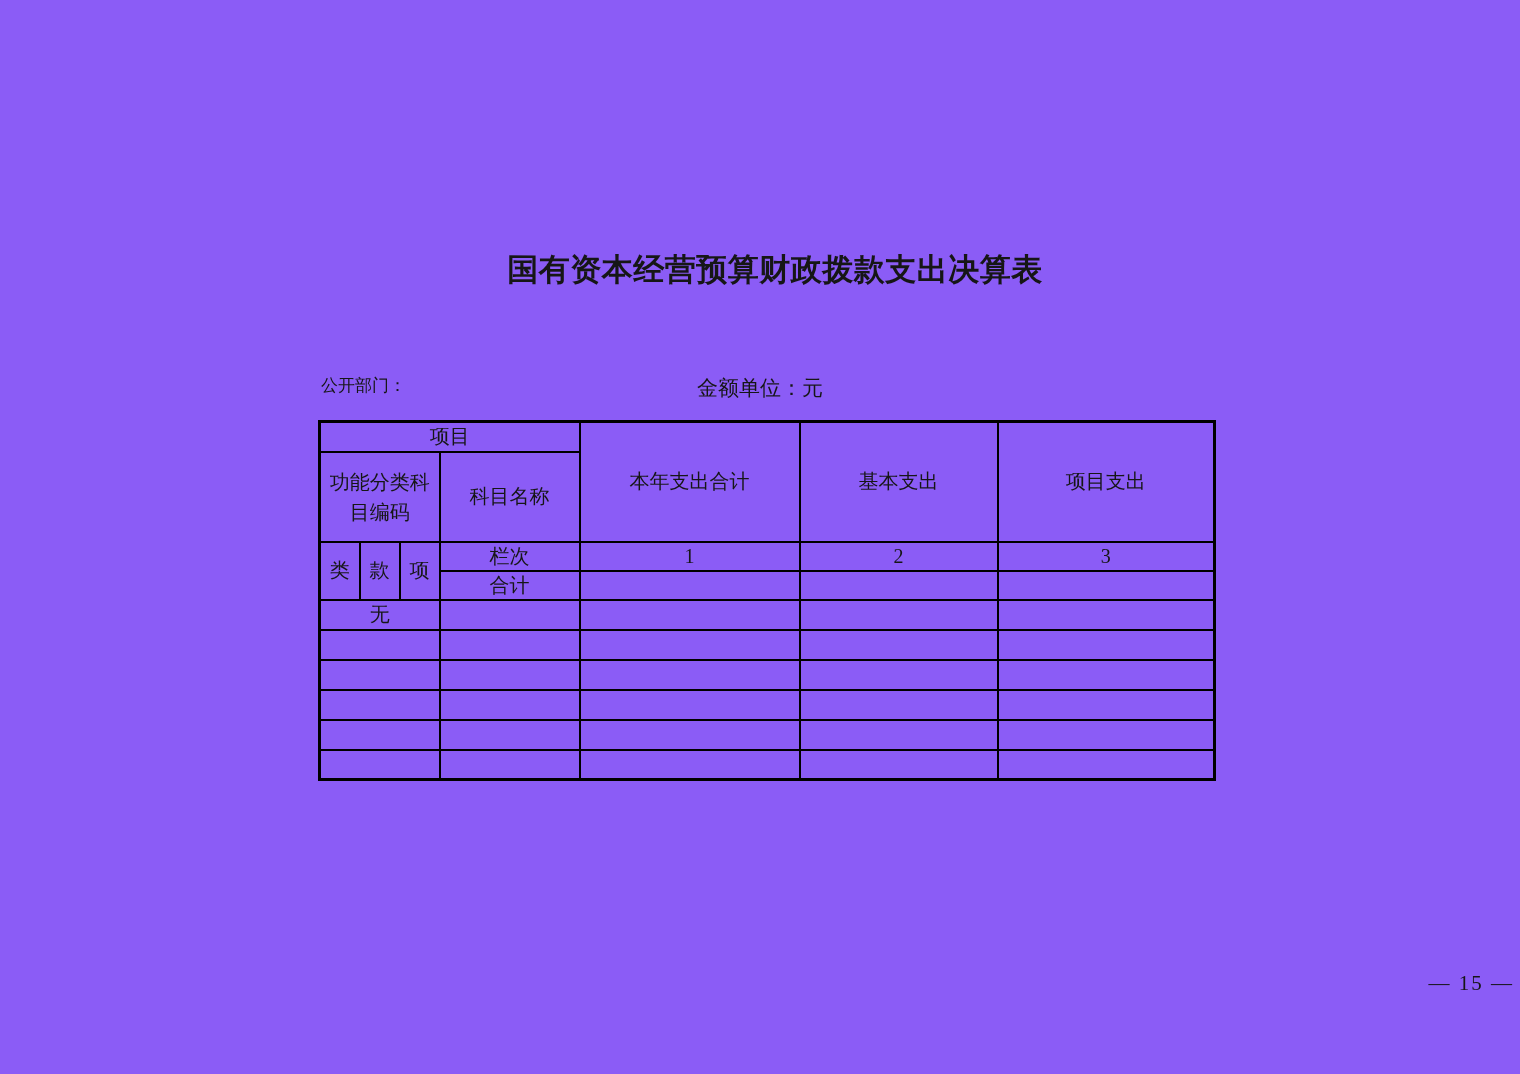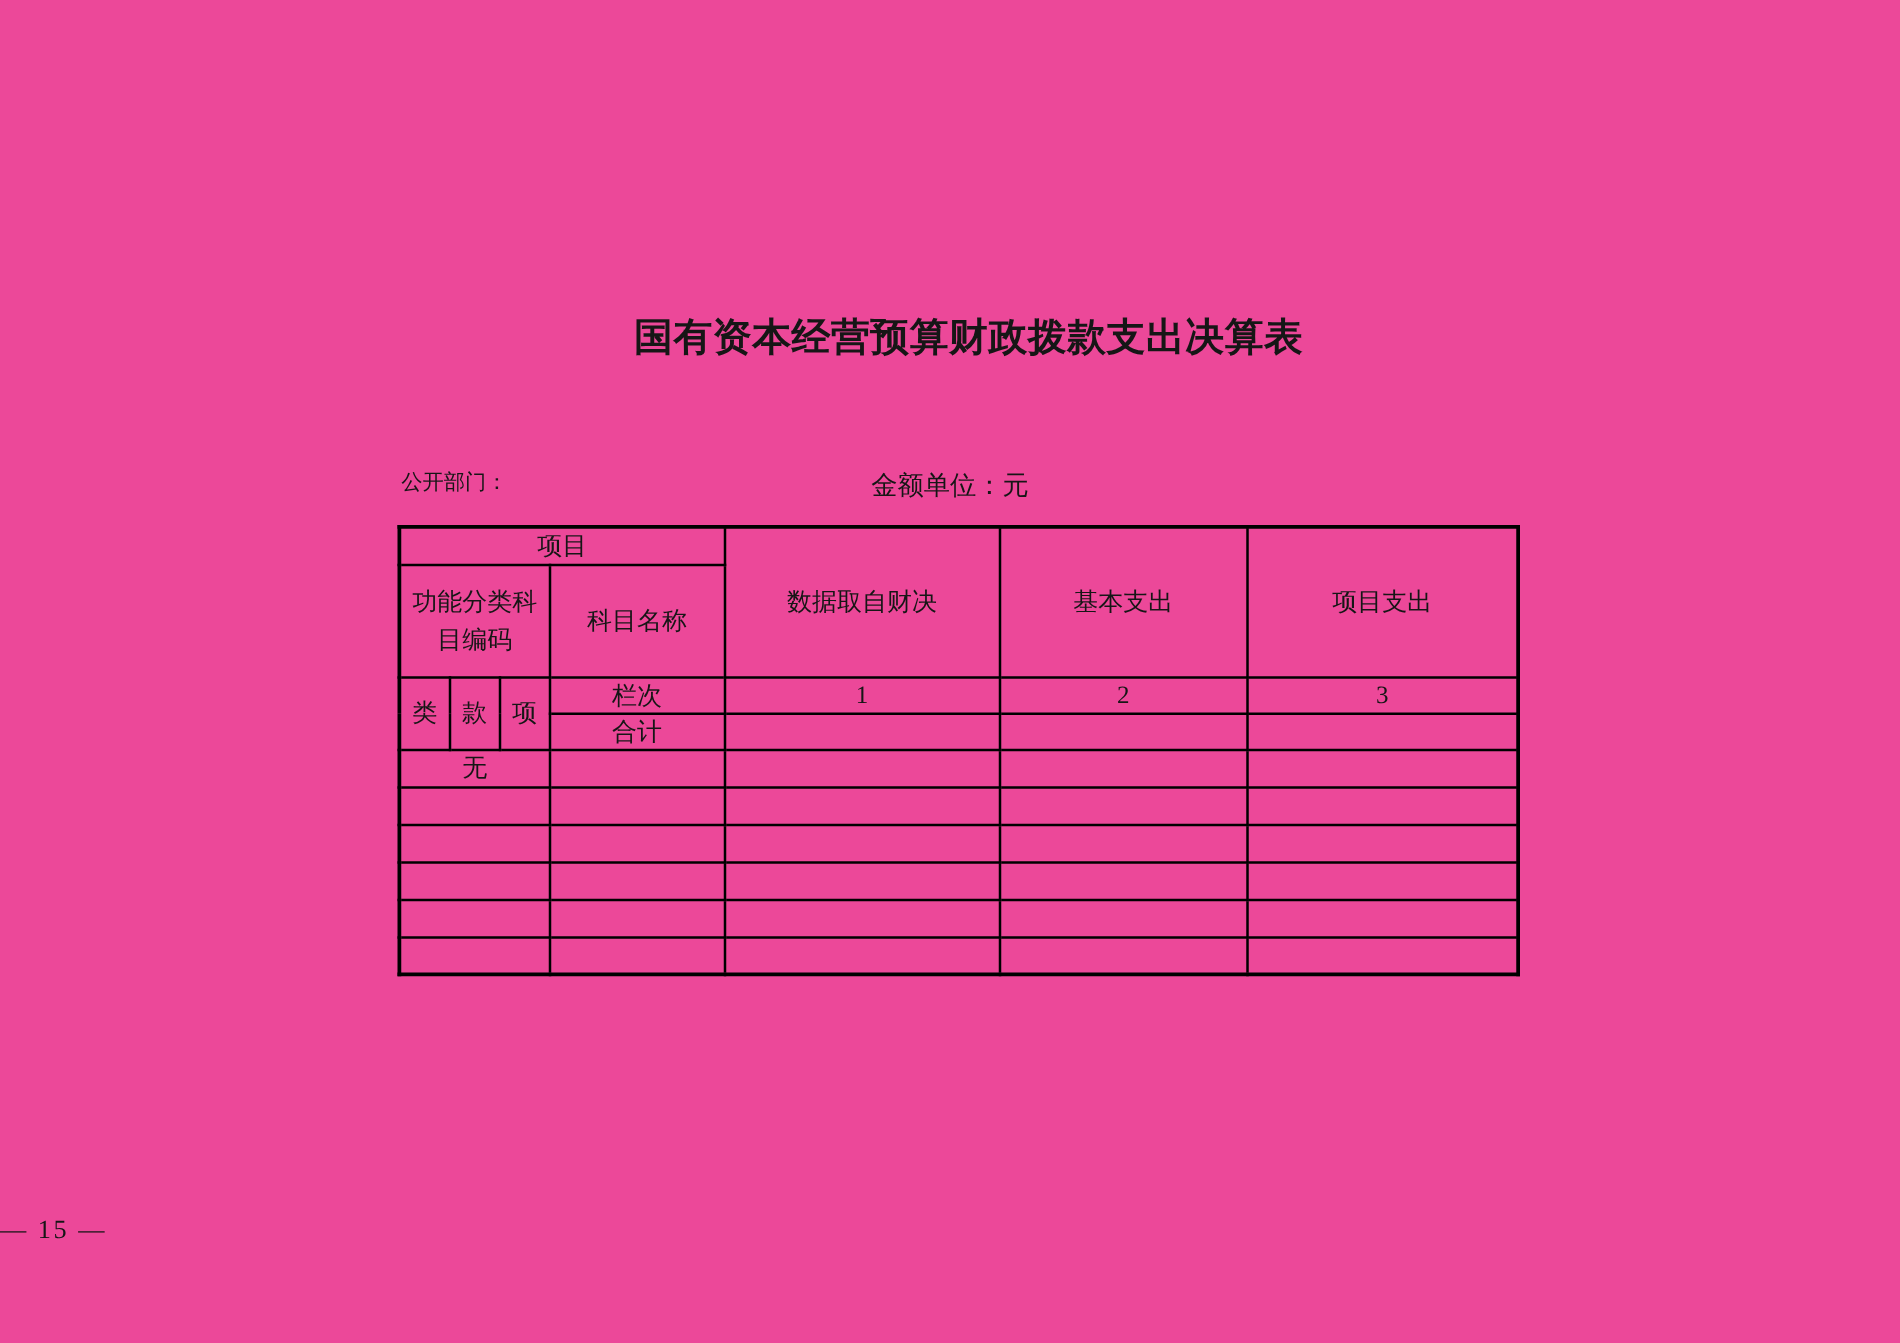--- a/index.html
+++ b/index.html
@@ -1,20 +1,20 @@
 <!DOCTYPE html>
 <html><head>
 <meta charset="utf-8">
 <style>
   html, body { margin: 0; padding: 0; background: #ffffff; }
   .page {
     position: relative;
     width: 1520px;
     height: 1074px;
-    background: #ec4899;
+    background: #8b5cf6;
     font-family: "Liberation Serif", "DejaVu Serif", serif;
     color: #161616;
     overflow: hidden;
     text-decoration: underline;
   }
   .doc-title {
     position: absolute;
     top: 249px;
     left: 330px;
     width: 890px;
@@ -77,21 +77,21 @@
     top: 797px;
     left: 330px;
     font-size: 20px;
     white-space: nowrap;
   }
   .page-number {
     position: absolute;
     top: 971px;
     left: 0;
     width: 1514px;
-    text-align: left;
+    text-align: right;
     font-size: 21px;
     letter-spacing: 2px;
   }
 </style>
 </head>
 <body>
 
 <div class="page">
 
   <div class="doc-title">国有资本经营预算财政拨款支出决算表</div>
@@ -107,21 +107,21 @@
         <col style="width:40px">
         <col style="width:40px">
       <col style="width:140px">
         <col style="width:220px">
         <col style="width:198px">
       <col style="width:217px">
     </colgroup>
     <tbody>
       <tr style="height:30px">
         <td colspan="4">项目</td>
-        <td rowspan="2">数据取自财决</td>
+        <td rowspan="2">本年支出合计</td>
         <td rowspan="2">基本支出</td>
         <td rowspan="2">项目支出</td>
       </tr>
       <tr style="height:90px">
         <td colspan="3">
           <span class="fc-wrap">功能分类科目编码</span>
         </td>
         <td>科目名称</td>
       </tr>
       <tr style="height:29px">

